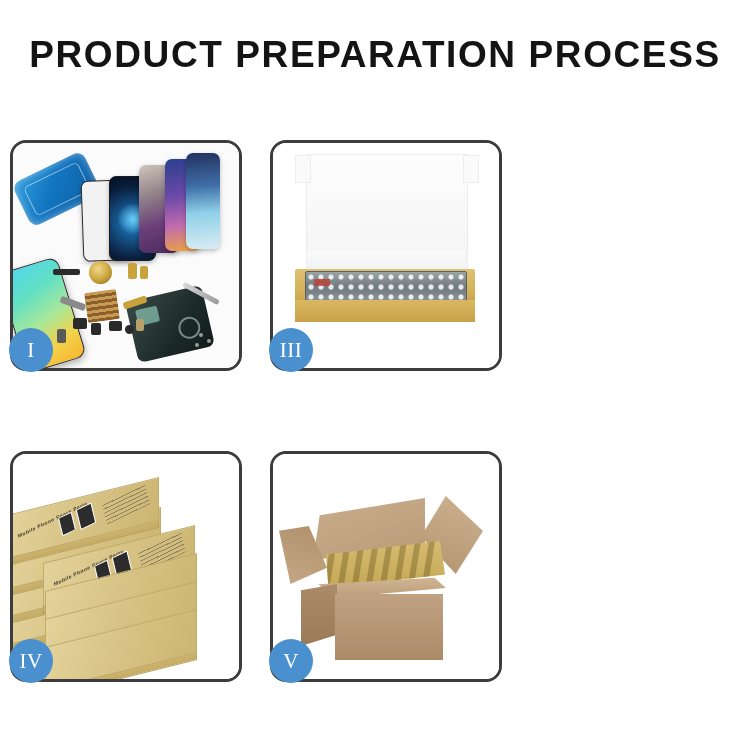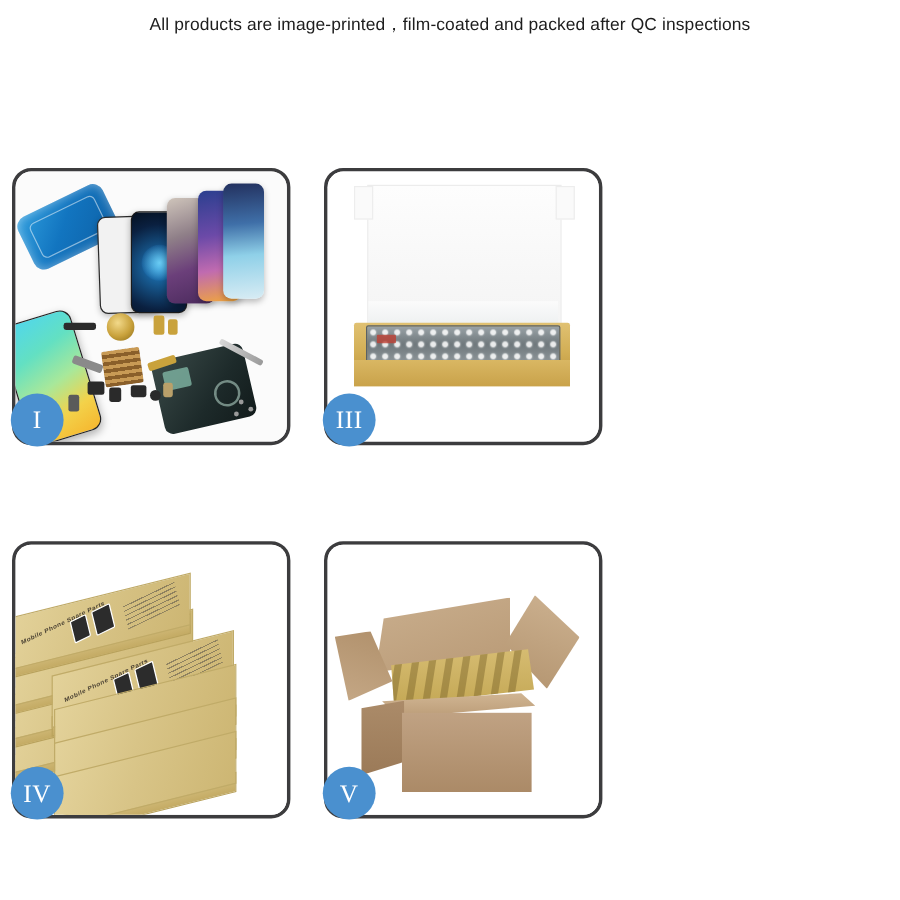--- a/index.html
+++ b/index.html
@@ -247,21 +247,21 @@
     background:rgba(150,120,85,.55);}
   .c6-tab2{position:absolute;left:46px;top:160px;width:18px;height:15px;
     background:rgba(150,120,85,.5);}
 </style>
 </head>
 <body>
 
 <div class="page">
 
   <div class="header">
-    <div class="subtitle">All products are image-printed，film-coated and packed after QC inspections</div>
+    <div class="title">PRODUCT PREPARATION PROCESS</div>
   </div>
 
   <div class="grid">
 
     <div class="row">
 
       <div class="panel">
         <div class="panel-inner p1">
           <div class="film"></div>
           <div class="phone ph-a"></div>

